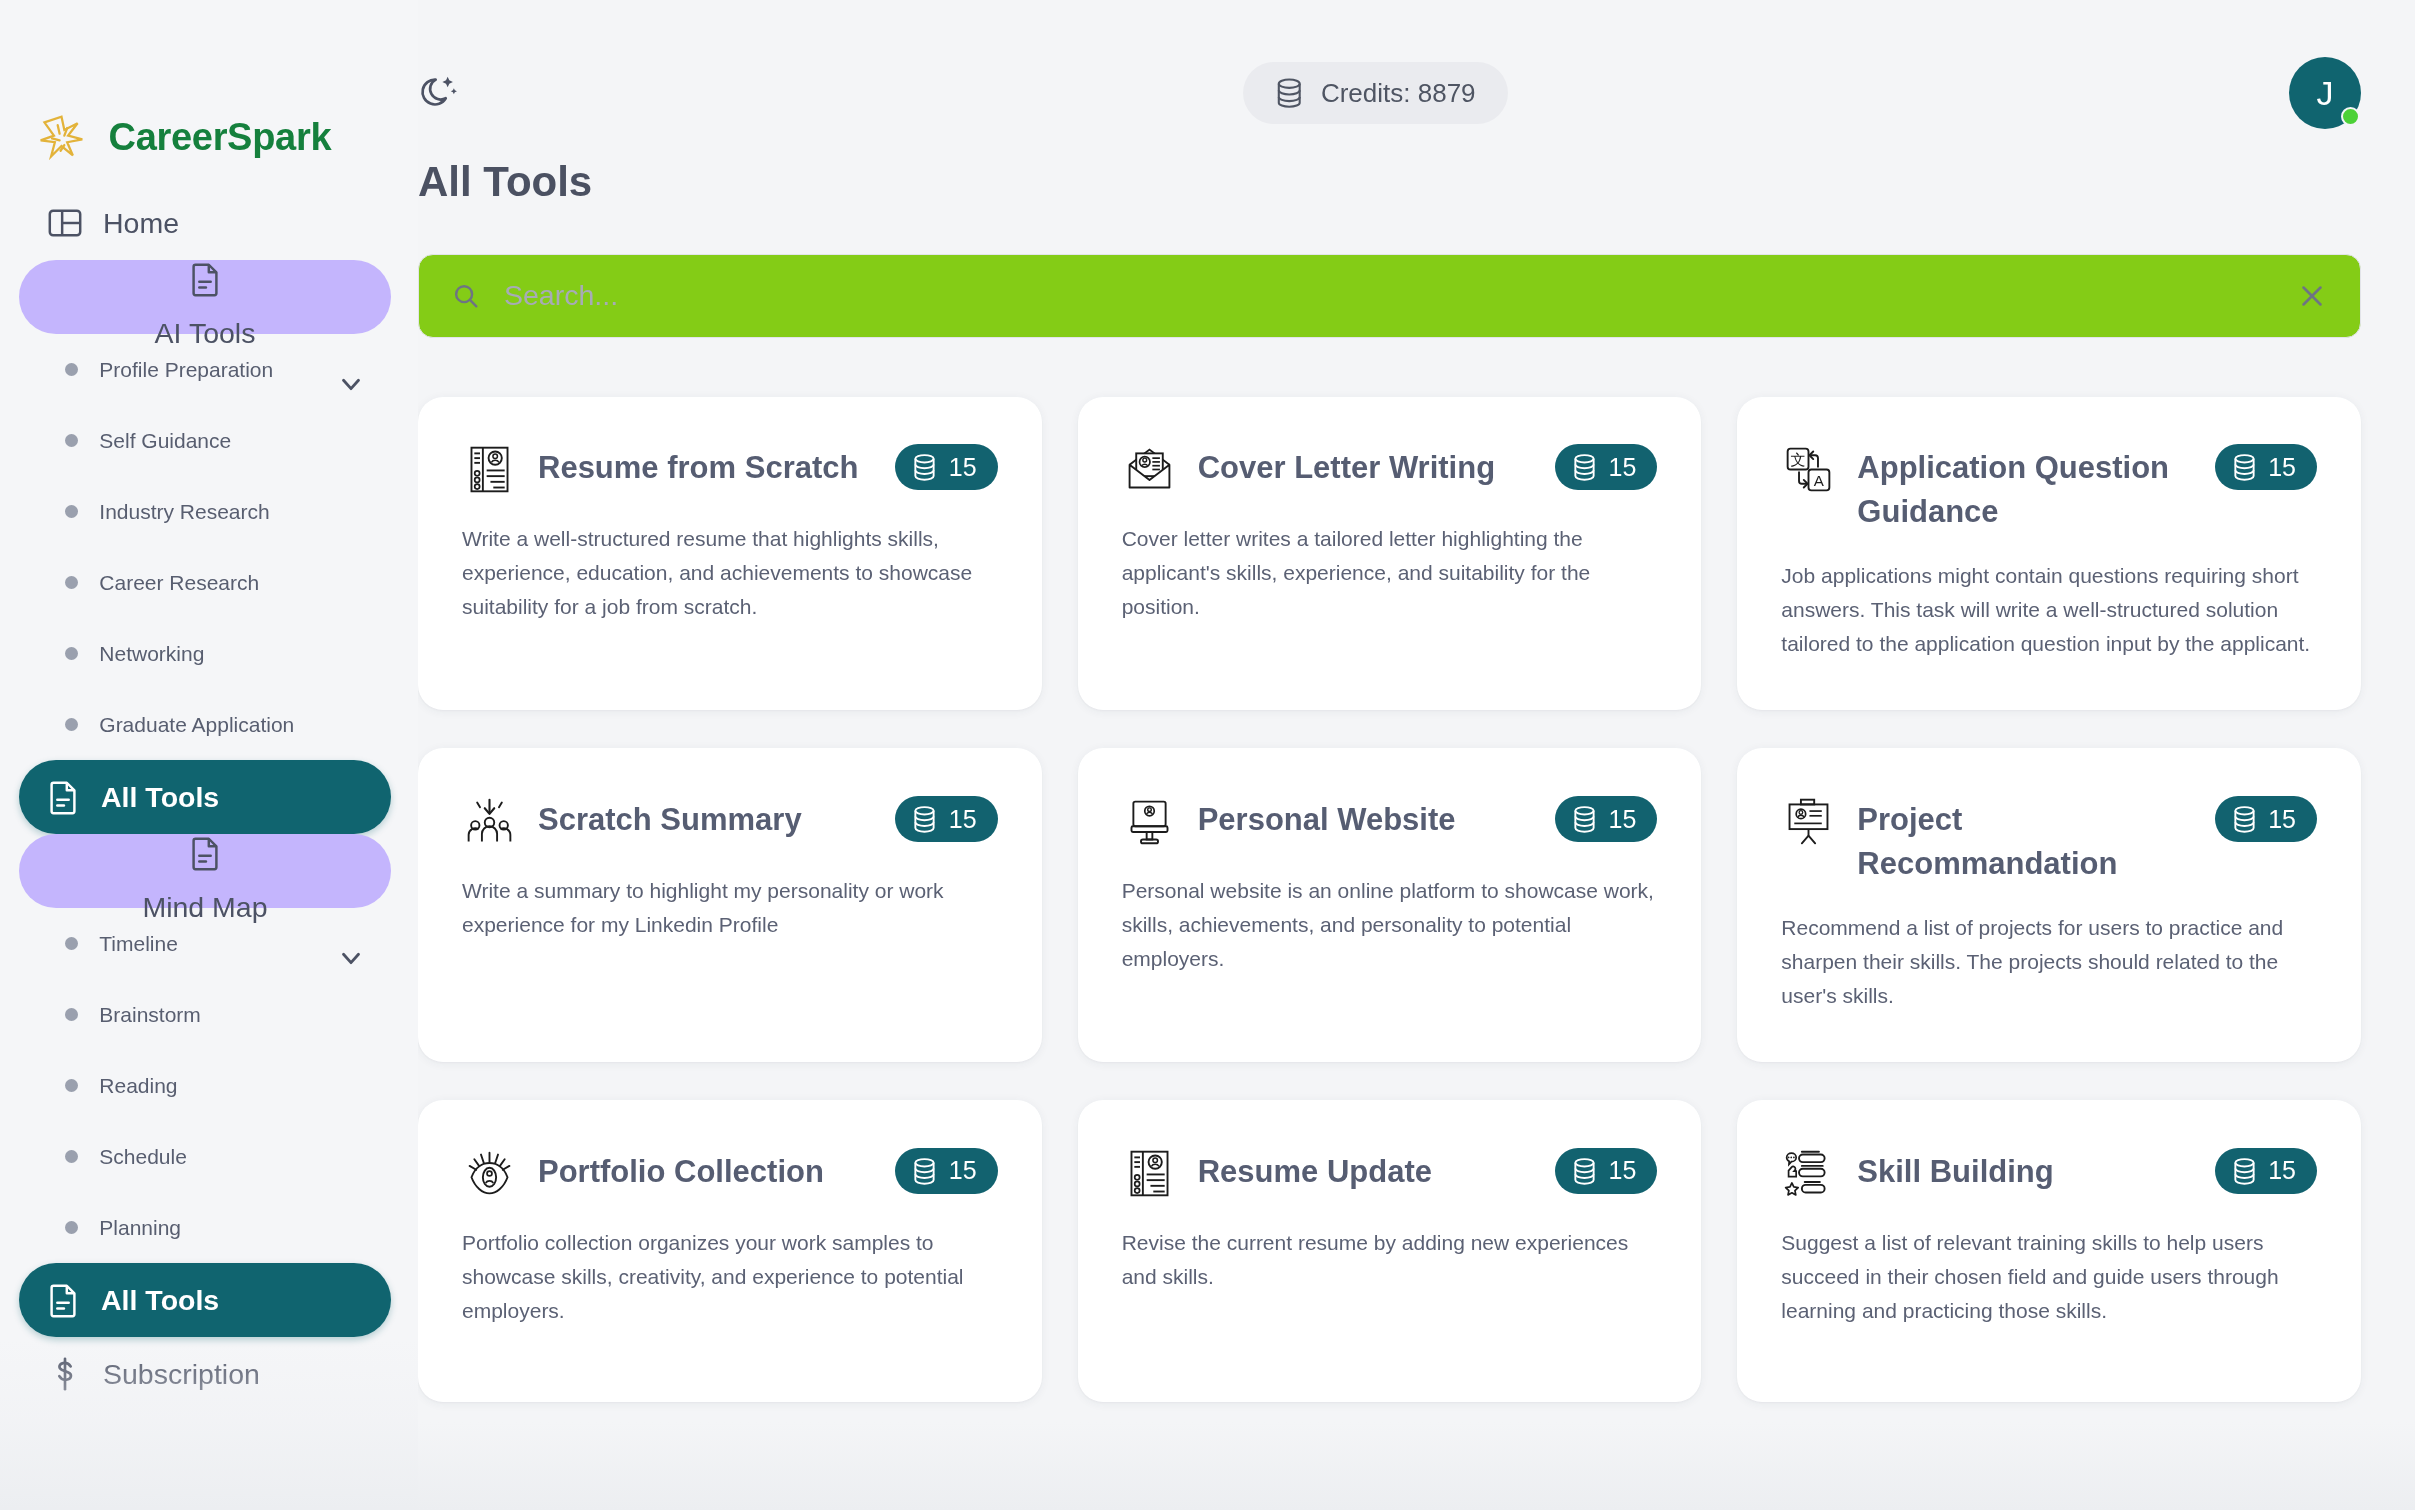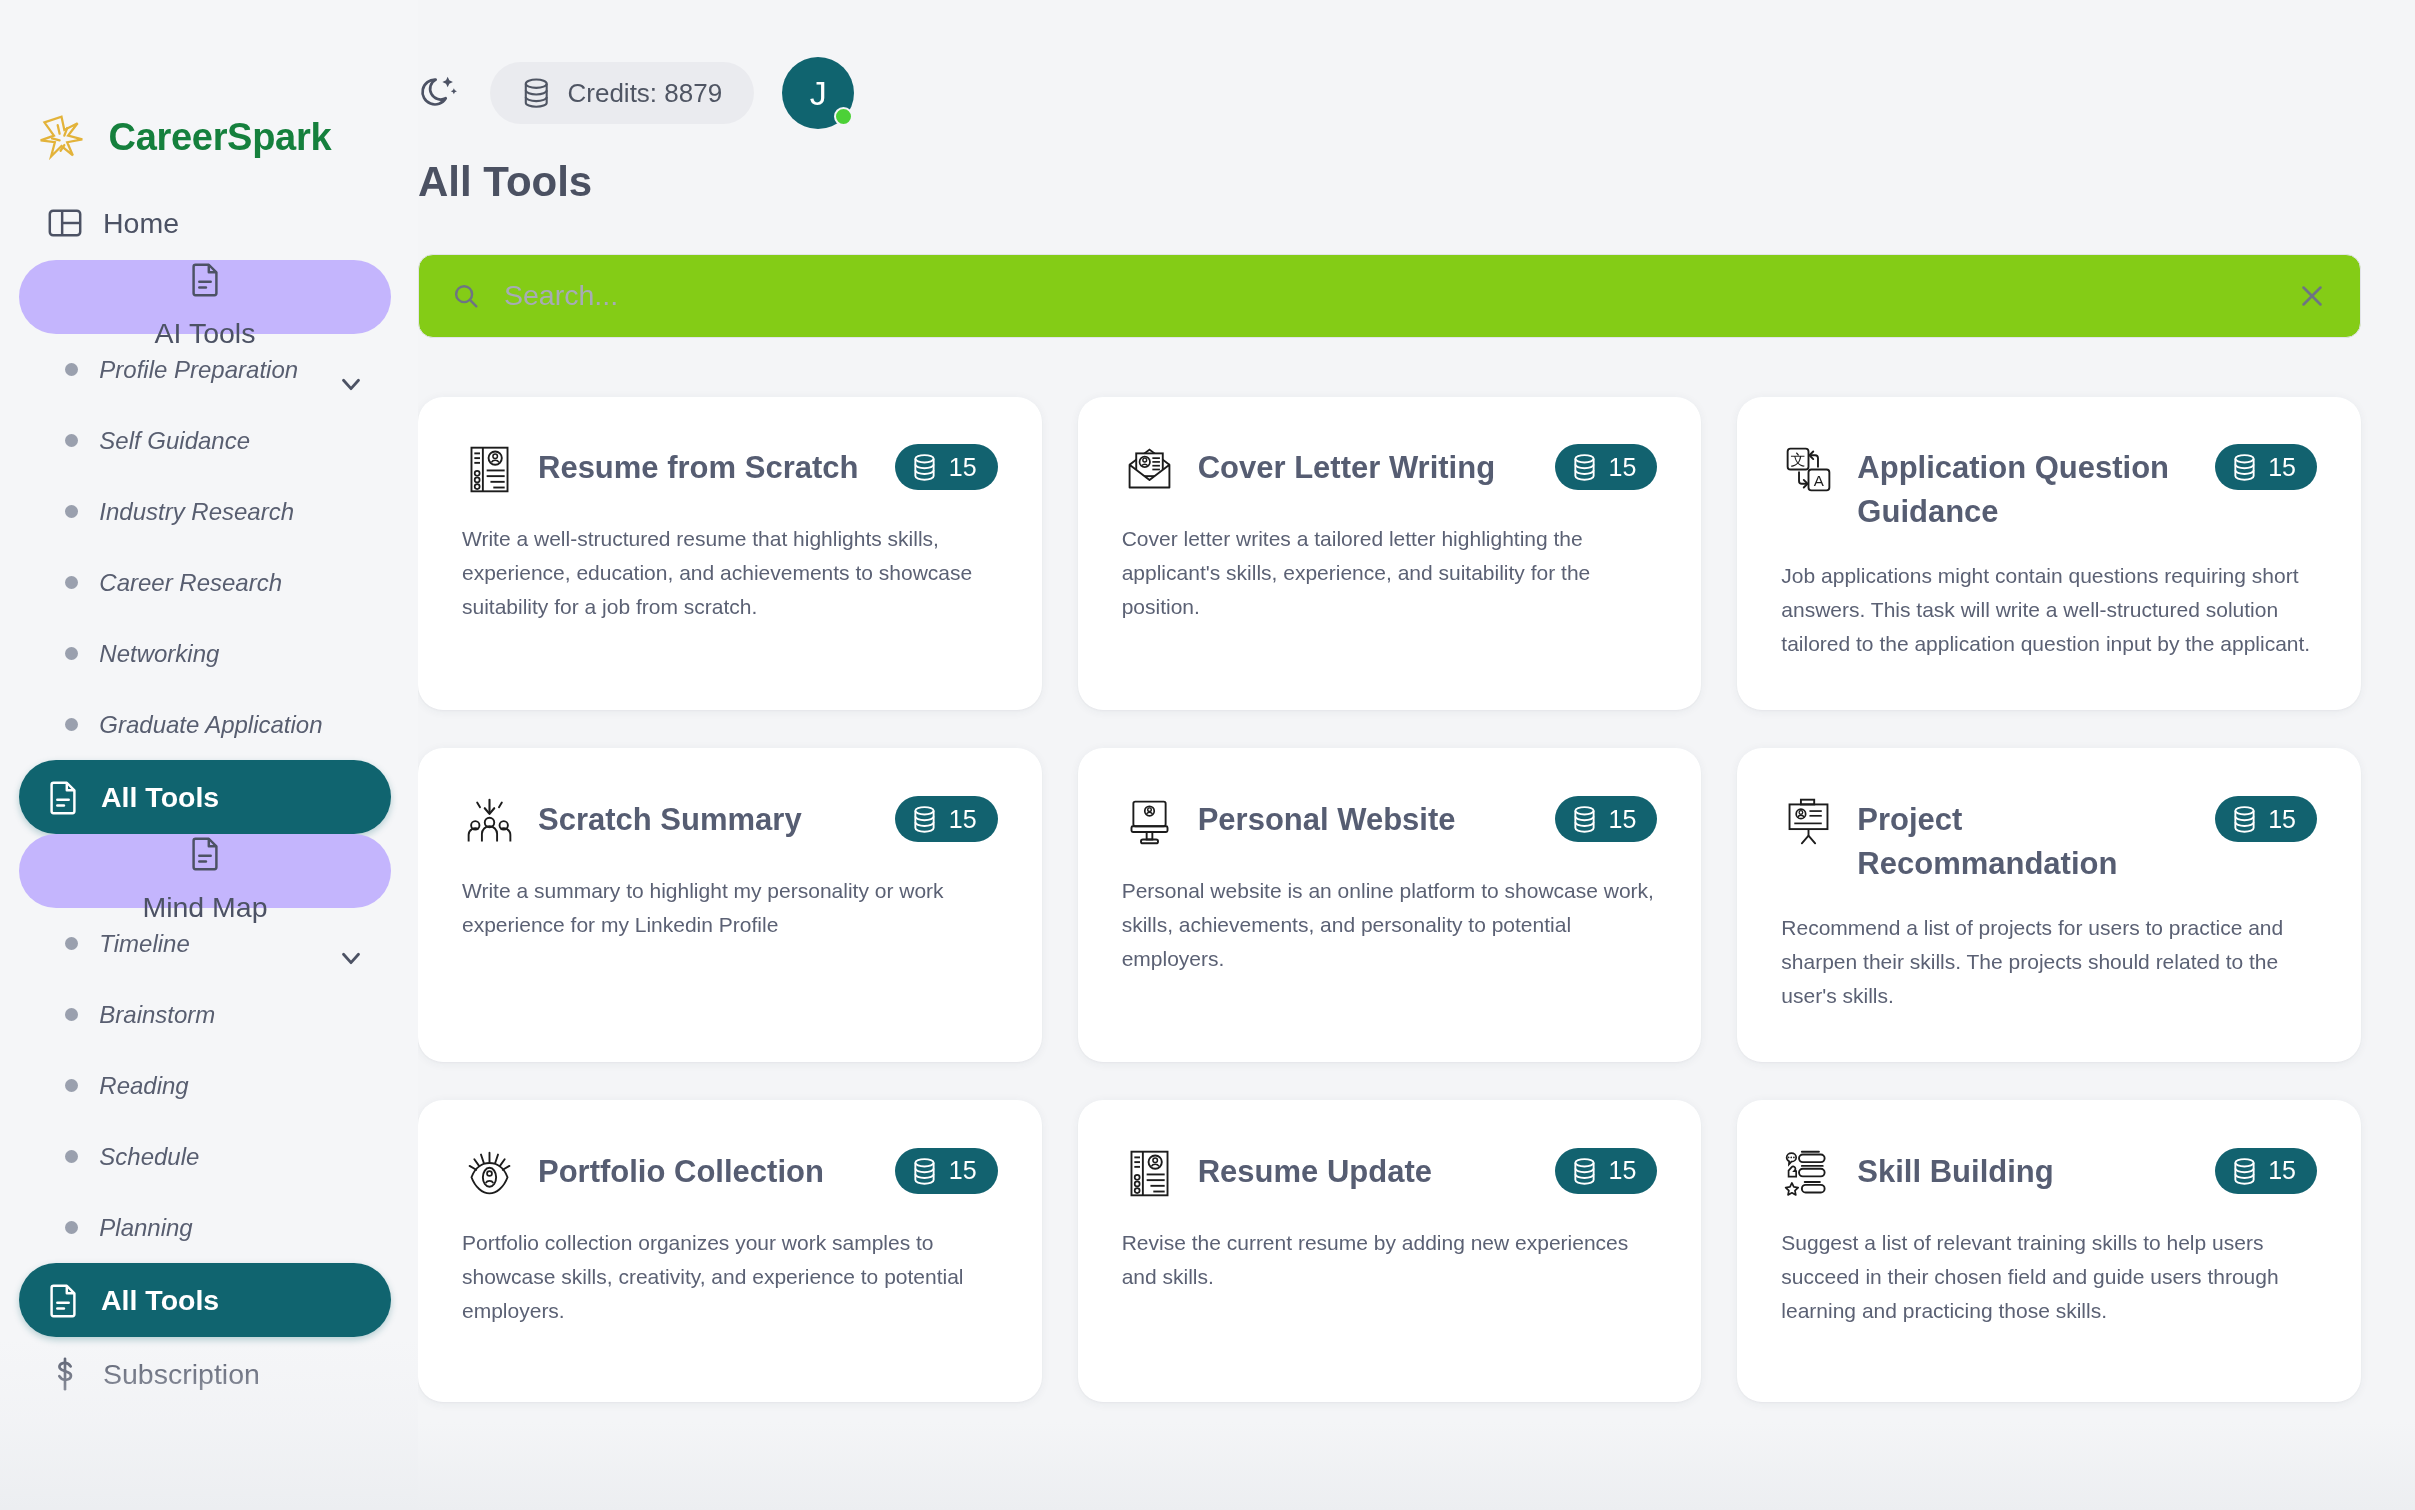--- a/index.html
+++ b/index.html
@@ -77,25 +77,24 @@
   .nav-row.active .doc-icon path,
   .nav-row.active .doc-icon line,
   .nav-row.active .doc-icon polyline { stroke: #ffffff; }
 
   .sub-item {
     display: flex;
     align-items: center;
     gap: 21px;
     height: 71px;
     padding-left: 46px;
-    font-size: 24px;
+    font-size: 21px;
     color: #585e70;
     cursor: pointer;
     white-space: nowrap;
-    font-style: italic;
   }
   .sub-dot {
     width: 13.3px; height: 13.3px; border-radius: 50%;
     background: #9aa0ae; flex: none;
   }
 
   .sidebar-fade {
     position: absolute;
     left: 0; right: 0; bottom: 0;
     height: 171px;
@@ -109,23 +108,23 @@
     height: 1510px;
     position: relative;
     overflow: hidden;
     background: #f4f5f7;
   }
 
   .topbar {
     height: 186px;
     display: flex;
     align-items: center;
-    justify-content: flex-start;
+    justify-content: space-between;
     padding: 0 55px 0 0;
-    gap: 28px;
+    gap: 16px;
   }
 
   .moon-btn { width: 44px; height: 44px; cursor: pointer; }
 
   .credits-pill {
     display: flex;
     align-items: center;
     gap: 17px;
     background: #eaebef;
     border-radius: 32px;

